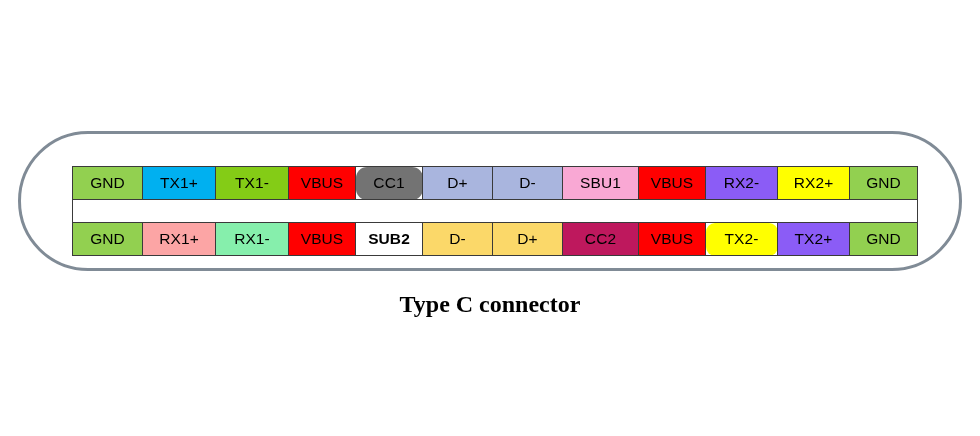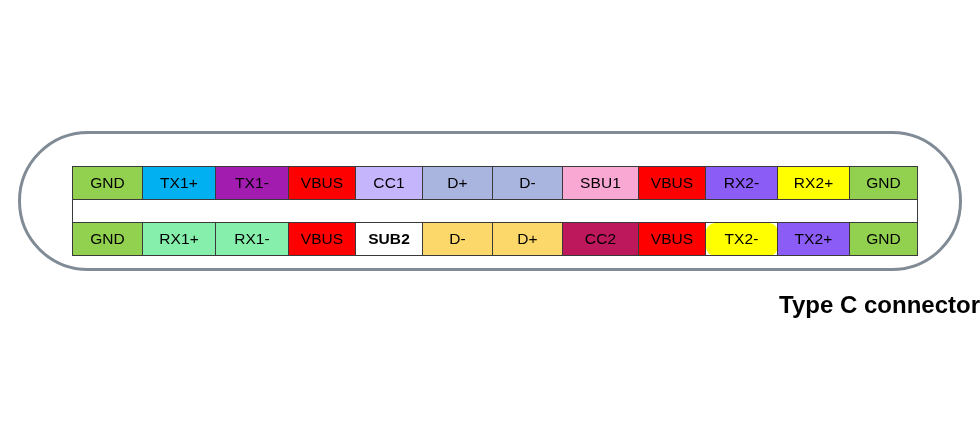--- a/index.html
+++ b/index.html
@@ -67,22 +67,22 @@
     background: #ffffff;
     padding: 0;
   }
 
   
   .caption {
     position: absolute;
     left: 0;
     top: 291px;
     width: 980px;
-    text-align: right;
-    font-family: Liberation Sans, sans-serif;
+    text-align: center;
+    font-family: Liberation Serif, serif;
     font-size: 24px;
     font-weight: bold;
     color: #000000;
   }
 </style>
 </head>
 <body>
 
 <div id="diagram-root">
 
@@ -100,37 +100,37 @@
         <col style="width: 76px;">
         <col style="width: 67px;">
         <col style="width: 72px;">
         <col style="width: 72px;">
         <col style="width: 68px;">
       </colgroup>
     <tbody id="pin-table-body">
         <tr>
           <td class="pin-cell" style="background: rgb(146, 208, 80);">GND</td>
           <td class="pin-cell" style="background: rgb(0, 176, 240);">TX1+</td>
-          <td class="pin-cell" style="background: #a21caf;">TX1-</td>
+          <td class="pin-cell" style="background: #84cc16;">TX1-</td>
           <td class="pin-cell" style="background: rgb(255, 0, 0);">VBUS</td>
-          <td class="pin-cell" style="background: #c4b5fd;">CC1</td>
+          <td class="pin-cell" style="background: #737373; border-radius: 11px;">CC1</td>
           <td class="pin-cell" style="background: rgb(169, 181, 222);">D+</td>
           <td class="pin-cell" style="background: rgb(169, 181, 222);">D-</td>
           <td class="pin-cell" style="background: #f9a8d4;">SBU1</td>
           <td class="pin-cell" style="background: rgb(255, 0, 0);">VBUS</td>
           <td class="pin-cell" style="background: #8b5cf6;">RX2-</td>
           <td class="pin-cell" style="background: rgb(255, 255, 0);">RX2+</td>
           <td class="pin-cell" style="background: rgb(146, 208, 80);">GND</td>
         </tr>
         <tr class="gap-row">
           <td class="gap-cell" colspan="12"></td>
         </tr>
         <tr>
           <td class="pin-cell" style="background: rgb(146, 208, 80);">GND</td>
-          <td class="pin-cell" style="background: #86efac; margin-top: 16px;">RX1+</td>
+          <td class="pin-cell" style="background: #fca5a5; margin-top: 16px;">RX1+</td>
           <td class="pin-cell" style="background: #86efac;">RX1-</td>
           <td class="pin-cell" style="background: rgb(255, 0, 0);">VBUS</td>
           <td class="pin-cell" style="background: rgb(255, 255, 255); font-weight: bold;">SUB2</td>
           <td class="pin-cell" style="background: rgb(251, 216, 105);">D-</td>
           <td class="pin-cell" style="background: rgb(251, 216, 105);">D+</td>
           <td class="pin-cell" style="background: #be185d;">CC2</td>
           <td class="pin-cell" style="background: rgb(255, 0, 0);">VBUS</td>
           <td class="pin-cell" style="background: rgb(255, 255, 0); border-radius: 9px;">TX2-</td>
           <td class="pin-cell" style="background: #8b5cf6;">TX2+</td>
           <td class="pin-cell" style="background: rgb(146, 208, 80);">GND</td>

